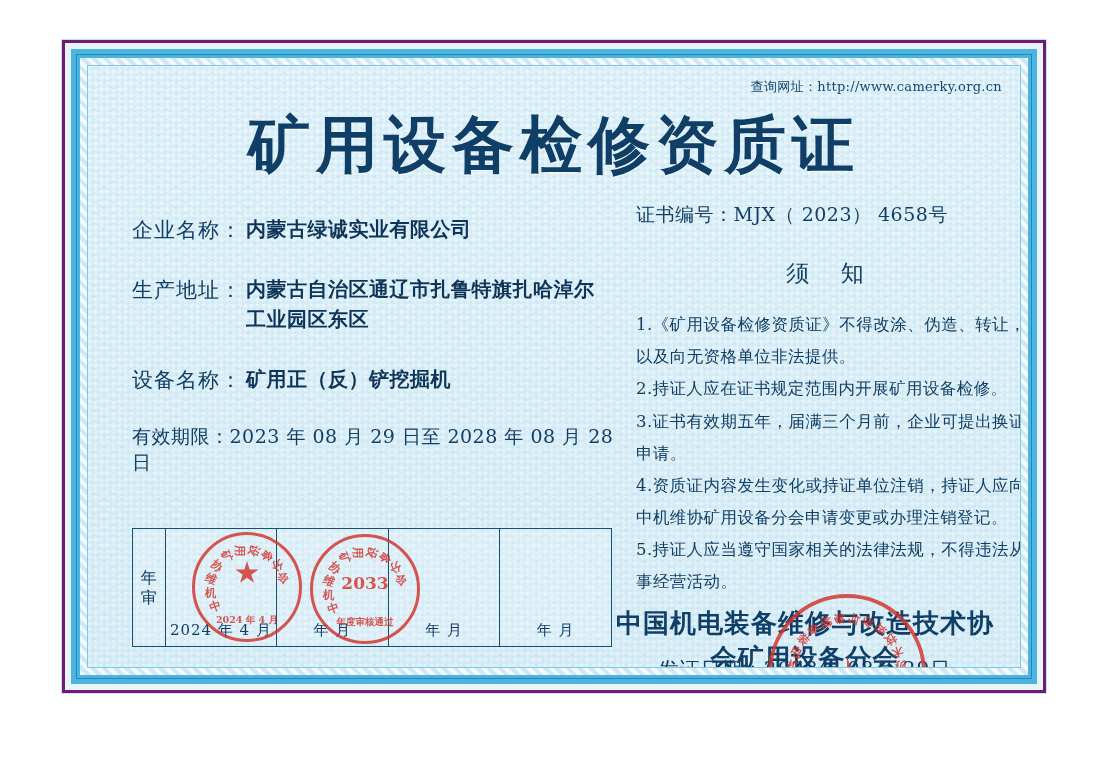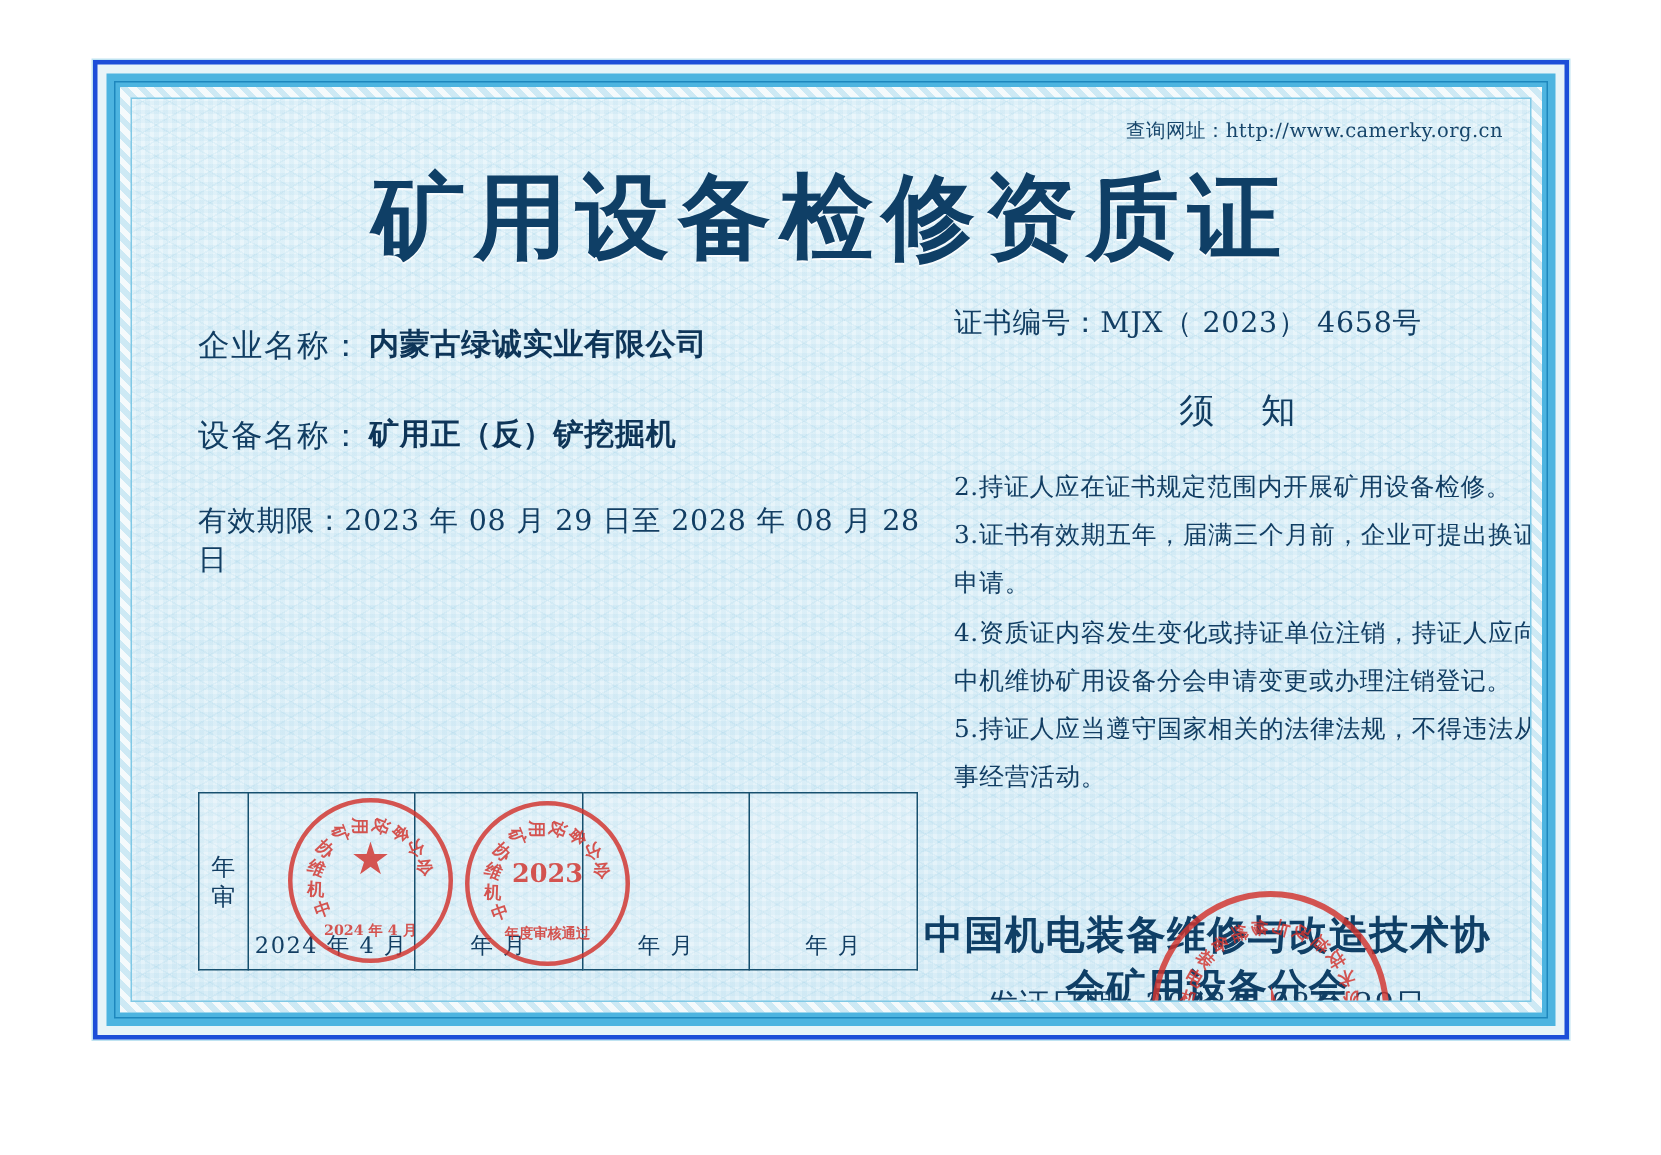--- a/index.html
+++ b/index.html
@@ -23,21 +23,21 @@
 
   
   .cert {
     position: absolute;
     left: 62px;
     top: 40px;
     width: 984px;
     height: 653px;
     background: #e8f4f8;
     box-sizing: border-box;
-    border: 3px solid #1d4ed8;
+    border: 3px solid #701a75;
     box-shadow: 0 0 0 1px #bfe3f1;
   }
   .cert-inner-band {
     position: absolute;
     left: 6px;
     top: 6px;
     right: 6px;
     bottom: 6px;
     border: 9px solid #4db4e0;
     box-sizing: border-box;
@@ -332,20 +332,27 @@
       <div class="url-line">查询网址：http://www.camerky.org.cn</div>
 
       <div class="cert-title">矿用设备检修资质证</div>
 
       <div class="left-col">
         <div class="field-row">
           <div class="field-label">企业名称：</div>
           <div class="field-value">内蒙古绿诚实业有限公司</div>
         </div>
 
+        <div class="field-row">
+          <div class="field-label">生产地址：</div>
+          <div class="field-value">
+            <span>内蒙古自治区通辽市扎鲁特旗扎哈淖尔</span>
+            <span class="line2">工业园区东区</span>
+          </div>
+        </div>
 
         <div class="field-row">
           <div class="field-label">设备名称：</div>
           <div class="field-value">矿用正（反）铲挖掘机</div>
         </div>
 
         <div class="validity">
           <span>有效期限：</span><span>2023 年 08 月 29 日至 2028 年 08 月 28 日</span>
         </div>
       </div>
@@ -367,20 +374,21 @@
             <div class="rt-date">年 月</div>
           </td>
         </tr>
       </tbody>
         </table>
 
       <div class="right-col">
         <div class="cert-no">证书编号：MJX（ 2023） 4658号</div>
         <div class="notice-title">须 知</div>
         <ul class="notice-list">
+          <li>1.《矿用设备检修资质证》不得改涂、伪造、转让，以及向无资格单位非法提供。</li>
           <li>2.持证人应在证书规定范围内开展矿用设备检修。</li>
           <li>3.证书有效期五年，届满三个月前，企业可提出换证申请。</li>
           <li>4.资质证内容发生变化或持证单位注销，持证人应向中机维协矿用设备分会申请变更或办理注销登记。</li>
           <li>5.持证人应当遵守国家相关的法律法规，不得违法从事经营活动。</li>
         </ul>
       </div>
 
       <div class="org-line">中国机电装备维修与改造技术协会矿用设备分会</div>
       <div class="issue-date">发证日期：2023年 08月 29日</div>
 
@@ -425,19 +433,19 @@
             <span style="transform: rotate(-88deg) translate(0px, -42px) rotate(90deg);">机</span>
             <span style="transform: rotate(-66deg) translate(0px, -42px) rotate(90deg);">维</span>
             <span style="transform: rotate(-44deg) translate(0px, -42px) rotate(90deg);">协</span>
             <span style="transform: rotate(-22deg) translate(0px, -42px) rotate(90deg);">矿</span>
             <span style="transform: rotate(0deg) translate(0px, -42px) rotate(90deg);">用</span>
             <span style="transform: rotate(22deg) translate(0px, -42px) rotate(90deg);">设</span>
             <span style="transform: rotate(44deg) translate(0px, -42px) rotate(90deg);">备</span>
             <span style="transform: rotate(66deg) translate(0px, -42px) rotate(90deg);">分</span>
             <span style="transform: rotate(88deg) translate(0px, -42px) rotate(90deg);">会</span>
           </div>
-        <div class="stamp-year">2023</div>
+        <div class="stamp-year">2033</div>
         <div class="stamp-sub">年度审核通过</div>
       </div>
 
     </div>
   </div>
 </div>
 
 </body></html>

